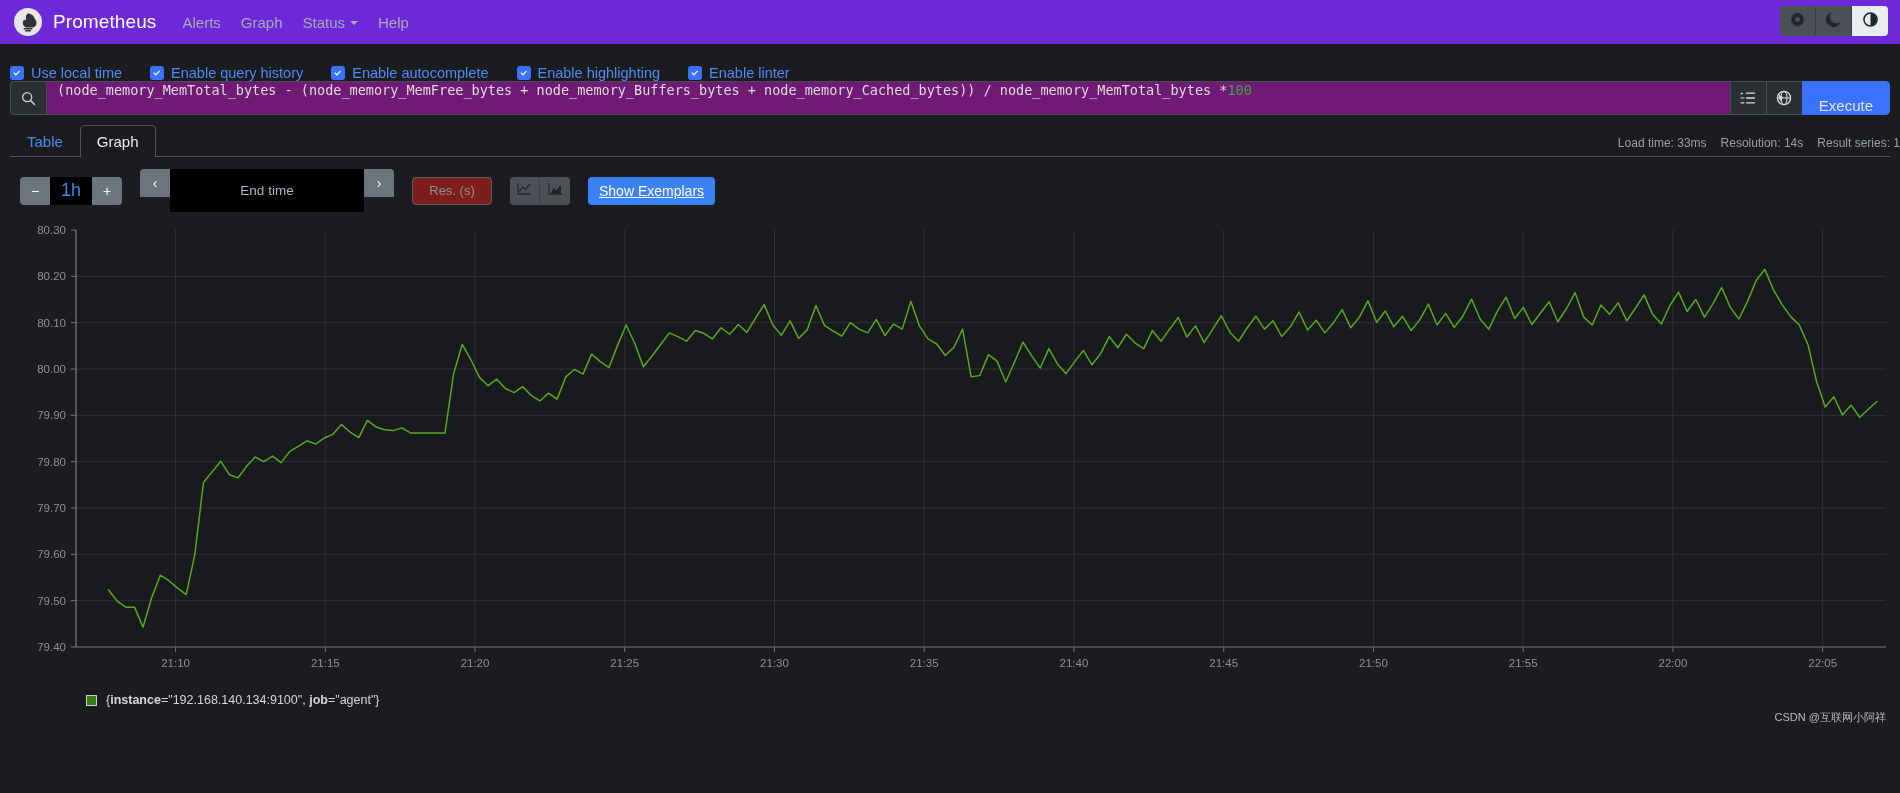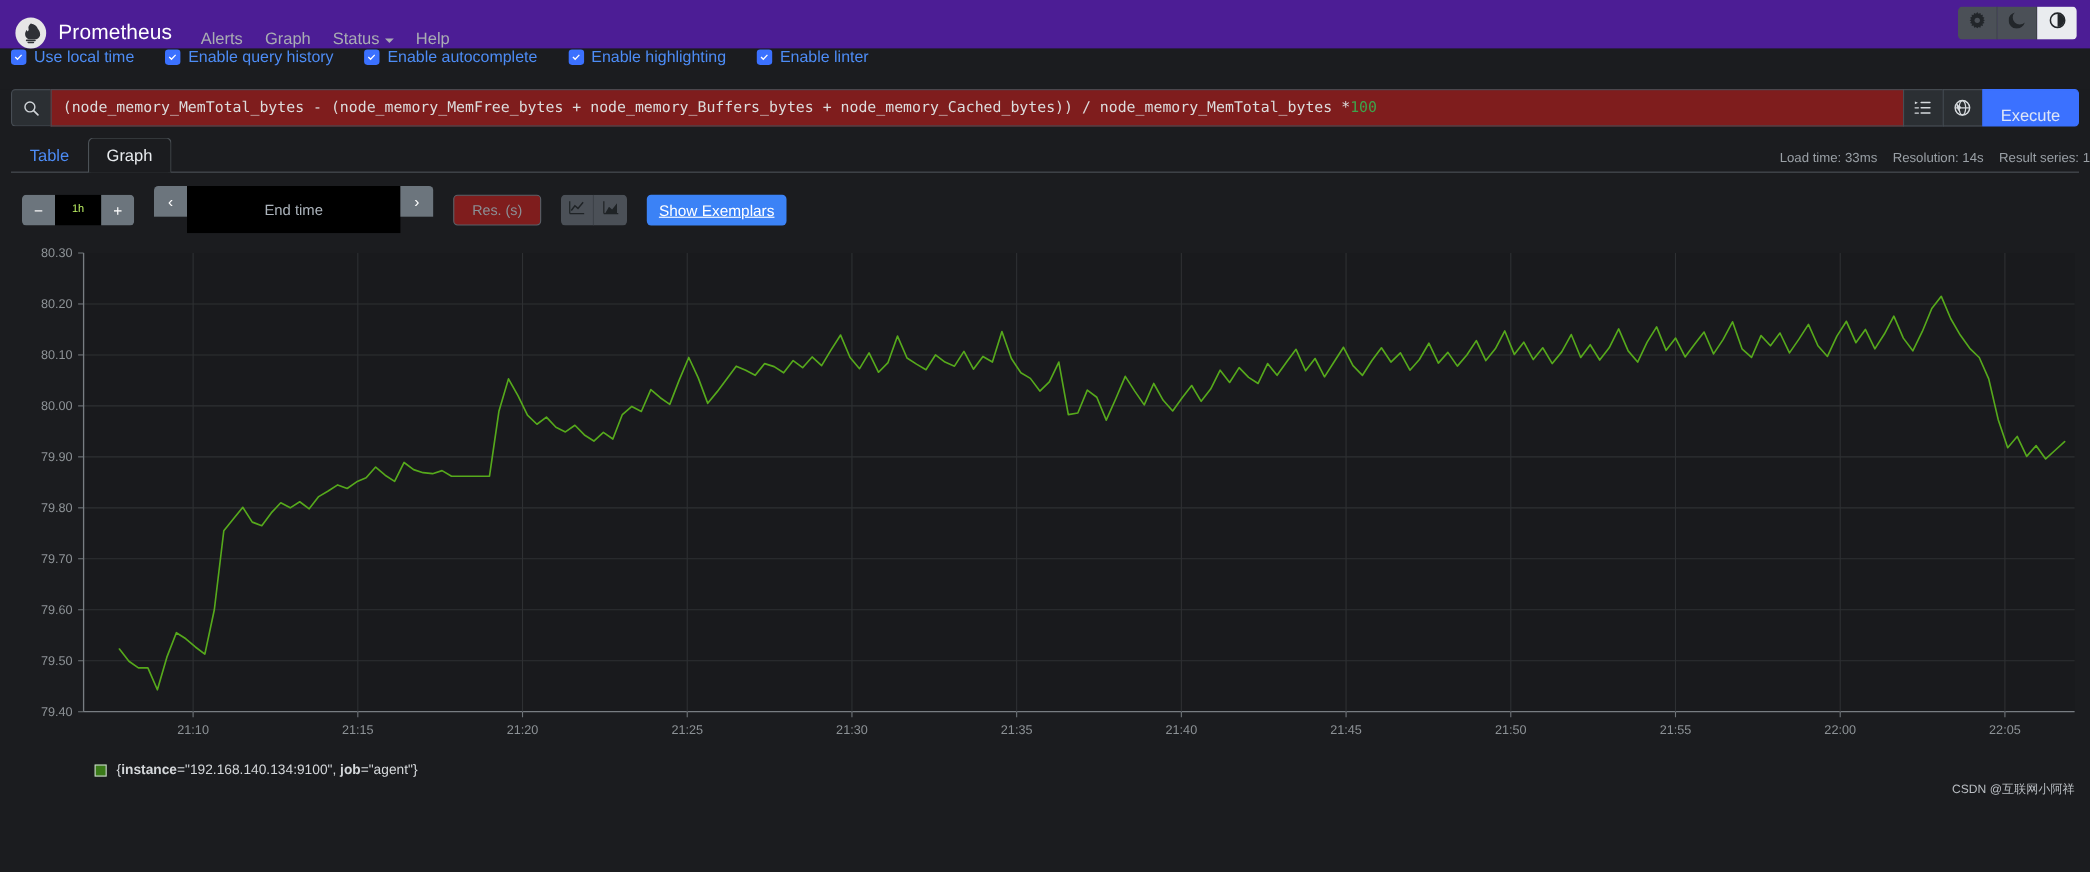--- a/index.html
+++ b/index.html
@@ -6,23 +6,23 @@
   html, body {
     margin: 0; padding: 0;
     width: 1900px; height: 793px;
     background: #1b1c1f;
     font-family: "Liberation Sans", sans-serif;
     overflow: hidden;
   }
   
   .navbar {
     height: 44px;
-    background: #4c1d95;
+    background: #6d28d9;
     display: flex;
-    align-items: flex-end;
+    align-items: center;
     padding: 0 14px;
     position: relative;
   }
   .brand { display: flex; align-items: center; gap: 11px; margin-right: 26px; }
   .logo {
     width: 28px; height: 28px; border-radius: 50%;
     background: #e6e6e6;
     display: flex; align-items: center; justify-content: center;
     flex: 0 0 auto;
   }
@@ -51,21 +51,21 @@
     display: flex; align-items: center; justify-content: center;
     background: #4b5057; cursor: pointer;
     border-right: 1px solid #3d4248;
   }
   .theme-btn.active { background: #e9ecef; }
   .theme-btn:last-child { border-right: none; }
 
   
   .options-row {
     height: 37px;
-    display: flex; align-items: flex-start;
+    display: flex; align-items: flex-end;
     padding: 0 10px; gap: 28px;
     background: #1b1c1f;
   }
   .opt { display: flex; align-items: center; gap: 7px; cursor: pointer; }
   .cb {
     width: 14px; height: 14px; border-radius: 3px;
     background: #3b71ff;
     display: flex; align-items: center; justify-content: center;
     flex: 0 0 auto;
   }
@@ -78,25 +78,25 @@
     display: flex; height: 34px; align-items: stretch;
   }
   .q-search {
     width: 36px; background: #2b2f33;
     border: 1px solid #474d54; border-right: none;
     border-radius: 4px 0 0 4px;
     display: flex; align-items: center; justify-content: center;
     cursor: pointer;
   }
   .q-input {
-    flex: 1 1 auto; background: #7f1d1d;
+    flex: 1 1 auto; background: #701a75;
     border: 1px solid #474d54;
     border-right: none;
-    display: flex; align-items: center;
-    padding: 12px 10px;
+    display: flex; align-items: flex-start;
+    padding: 0 10px;
     overflow: hidden; white-space: nowrap;
     font-family: "DejaVu Sans Mono", "Liberation Mono", monospace;
     font-size: 13.5px; color: #dcdcdc;
     cursor: text;
   }
   .q-input .num { color: #3ea34b; }
   .q-btn {
     width: 36px; background: #2b2f33;
     border: 1px solid #474d54; border-right: none;
     display: flex; align-items: center; justify-content: center;
@@ -140,22 +140,22 @@
     padding: 12px 10px 10px 20px;
   }
   .btn-group { display: flex; border-radius: 4px; overflow: hidden; }
   .cbtn {
     background: #6c757d; color: #fff; font-size: 14px;
     border: none; height: 28px; min-width: 30px;
     display: flex; align-items: center; justify-content: center;
     cursor: pointer; padding: 0 9px;
   }
   .cbtn.dark {
-    background: #000; color: #bef264; min-width: 42px;
-    font-size: 10px;
+    background: #000; color: #3b82f6; min-width: 42px;
+    font-size: 18px;
   }
   .range-group { display: flex; border-radius: 4px; overflow: hidden; }
   .endtime {
     background: #000; color: #adb5bd; font-size: 13.5px;
     width: 194px; height: 43px;
     display: flex; align-items: center; justify-content: center;
     cursor: text;
   }
   .res-input {
     background: #7f1d1d; border: 1px solid #5a6168; border-radius: 4px;

